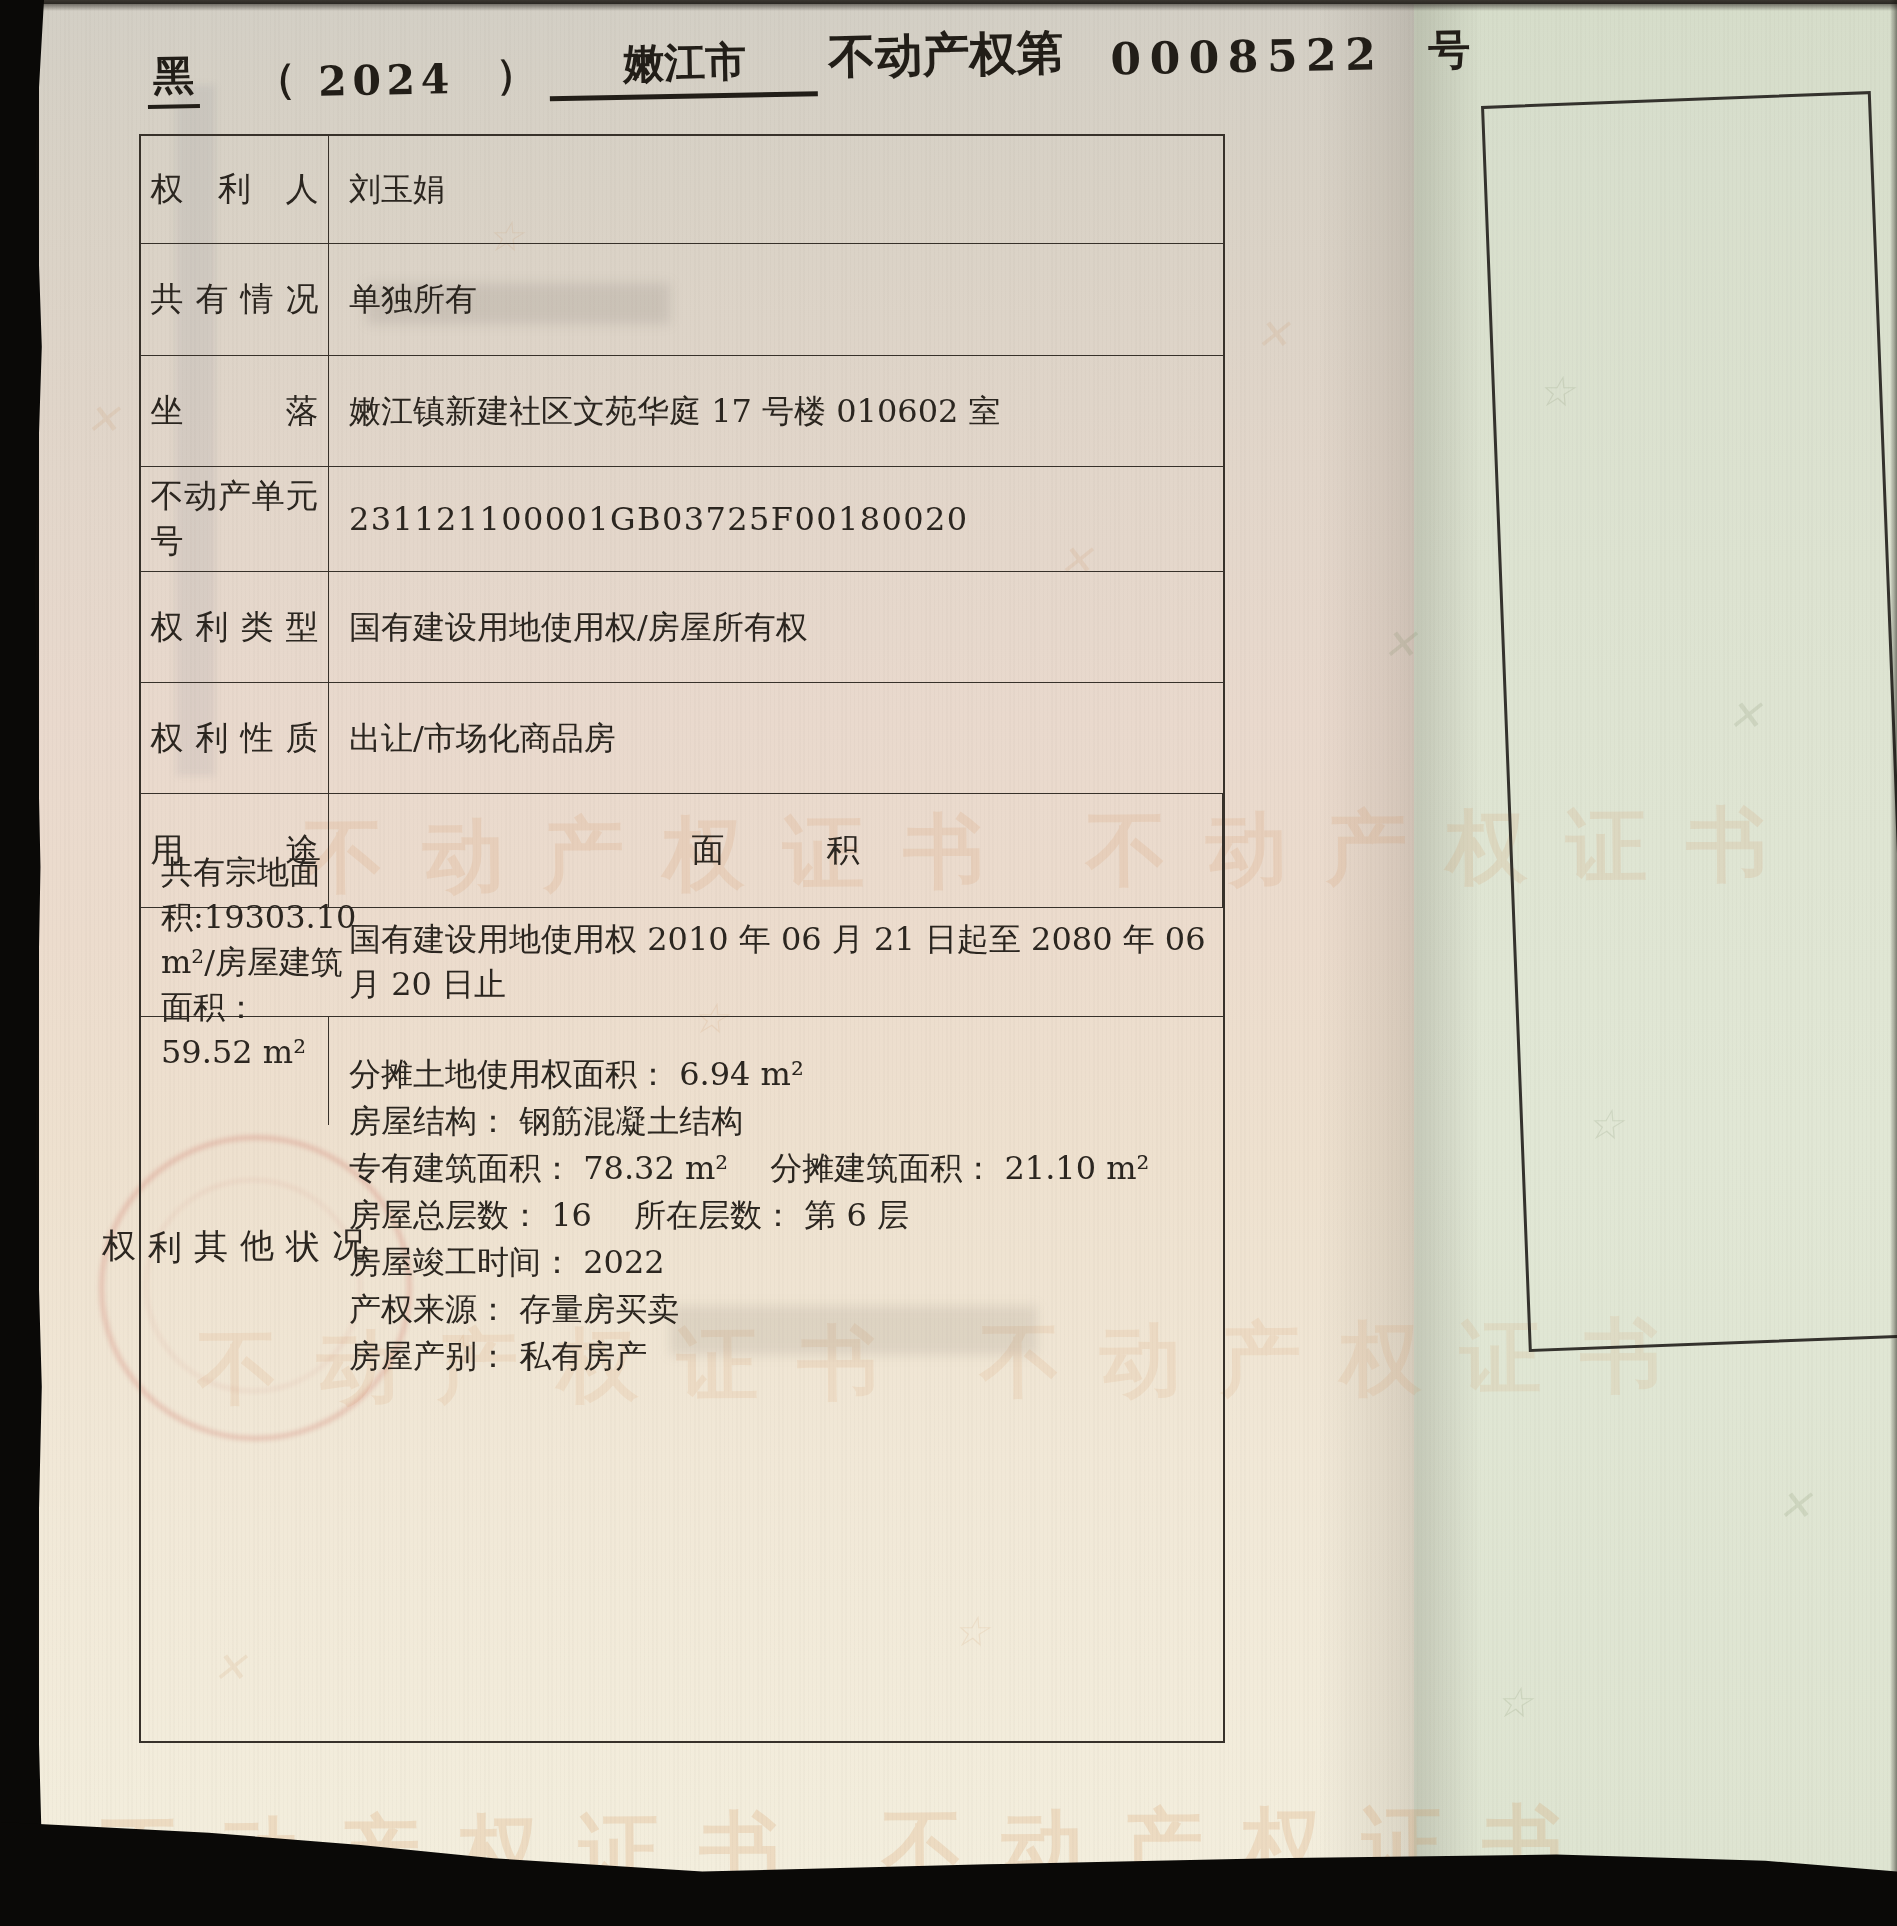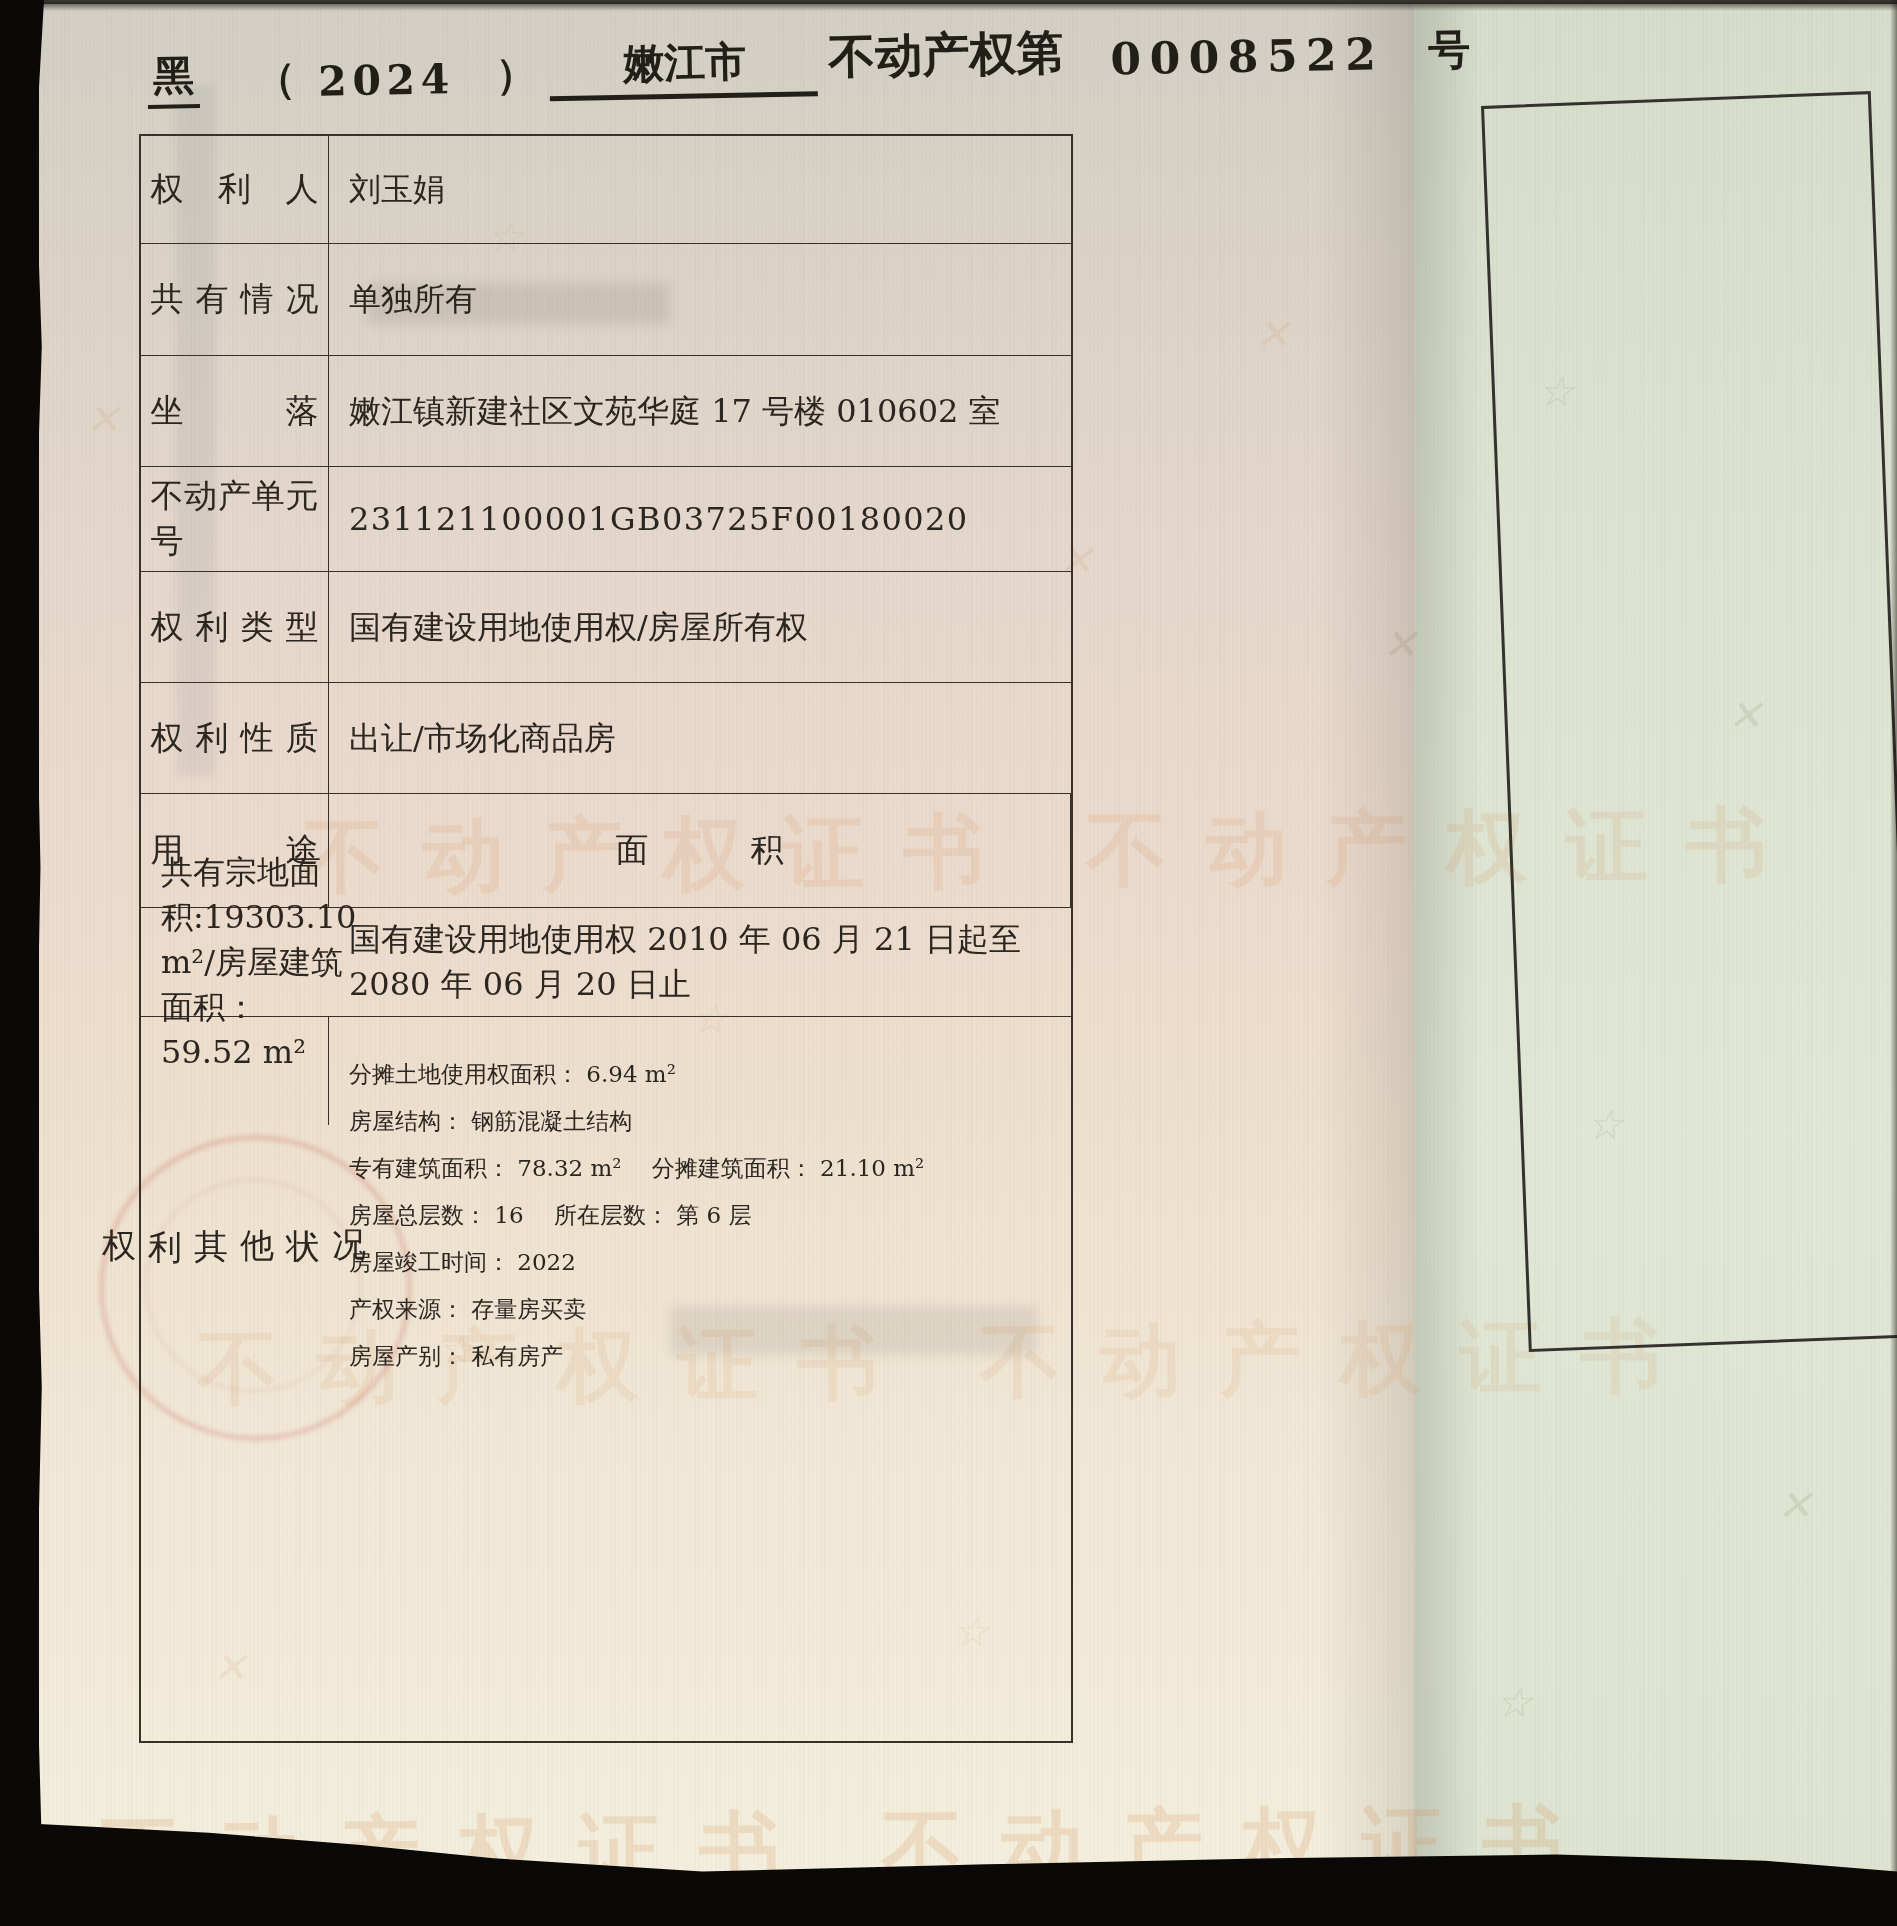--- a/index.html
+++ b/index.html
@@ -51,35 +51,35 @@
   .h-province{border-bottom:4.2px solid #221e18;padding:0 5.6px 1.4px 5.6px;}
   .h-open{margin-left:55px;}
   .h-year{margin-left:22.6px;letter-spacing:5.6px;}
   .h-close{margin-left:41px;}
   .h-city{margin-left:12.7px;border-bottom:5px solid #221e18;padding:0 71px 2.8px 74px;}
   .h-type{margin-left:11.3px;font-size:47px;position:relative;top:-7px;}
   .h-serial{margin-left:47px;font-size:44px;letter-spacing:8.5px;position:relative;top:-5.6px;}
   .h-suffix{margin-left:44px;font-size:42px;position:relative;top:-5.6px;}
 
   
-  .cert-table{position:absolute;left:139px;top:134px;width:934px;height:1609px;
+  .cert-table{position:absolute;left:139px;top:134px;width:1086px;height:1609px;
     border:2.1px solid #37312a;display:grid;grid-template-columns:188px 1fr;
     grid-template-rows:108px 112px 111px 105px 111px 111px 114px 109px 108px auto;
     box-sizing:border-box;}
   .lbl,.val{border-bottom:1.4px solid #37312a;box-sizing:border-box;display:flex;align-items:center;}
   .lbl{border-right:1.4px solid #37312a;justify-content:center;font-size:33px;}
   .lbl .jl{display:inline-block;width:168px;text-align:justify;text-align-last:justify;}
   .val{padding-left:20px;font-size:32px;line-height:45px;padding-right:14px;}
   .lbl.last,.val.last{border-bottom:none;}
   .lbl.vert{align-items:flex-start;}
   .lbl.vert .vtxt{writing-mode:vertical-lr;text-orientation:upright;letter-spacing:12px;
     font-size:34px;margin-top:185px;}
   .val.multiline{align-items:flex-start;flex-direction:column;justify-content:flex-start;
     padding-top:34px;}
-  .val.multiline .line{line-height:47px;font-size:23px;}
+  .val.multiline .line{line-height:47px;font-size:32px;}
   .mono-num{letter-spacing:1.4px;}
 
   
   .record-box{position:absolute;left:1481px;top:106px;width:384px;height:1241px;
     border:3.5px solid #34322d;transform:rotate(-2.2deg);transform-origin:left top;
     background:rgba(255,255,255,0.02);}
 </style>
 </head>
 <body>
 

